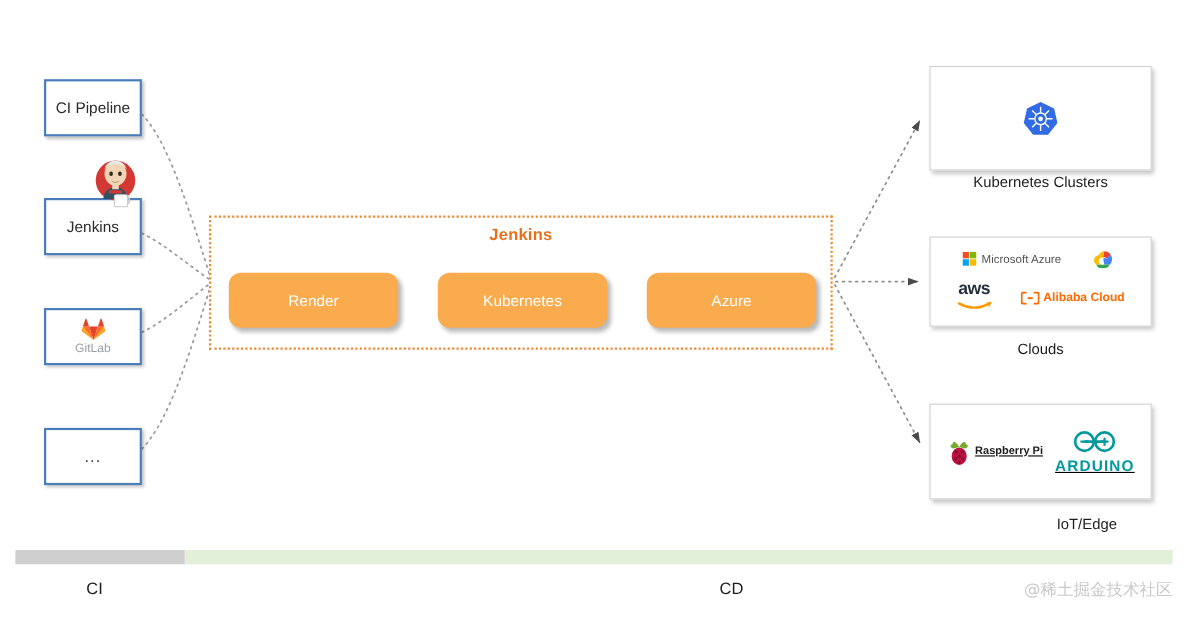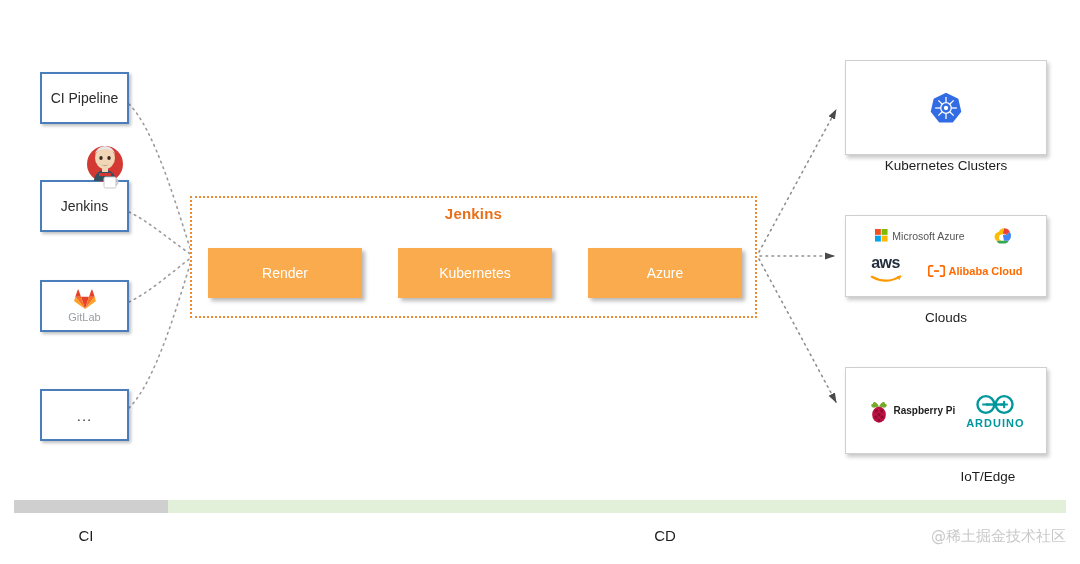--- a/index.html
+++ b/index.html
@@ -49,20 +49,21 @@
     font-size:15px;font-weight:bold;color:#e8701a;
     letter-spacing:.2px;
   }
   .stage-box{
     position:absolute;top:248px;height:50px;
     background:#f9ab4d;
     box-shadow:3px 3px 4px rgba(0,0,0,0.28);
     display:flex;align-items:center;justify-content:center;
     color:#ffffff;font-size:14px;
     box-sizing:border-box;
+    border-radius:11px;
   }
 
   
   #bar-ci{position:absolute;left:14px;top:500px;width:154px;height:13px;background:#cfcfcf;}
   #bar-cd{position:absolute;left:168px;top:500px;width:898px;height:13px;background:#e2efd9;}
   .bar-label{position:absolute;font-size:15px;color:#1d1d1d;top:527px;}
   #watermark{
     position:absolute;right:14px;top:527px;
     font-size:15px;color:#c9c9c9;
     font-family:"DejaVu Sans",sans-serif;
@@ -211,21 +212,21 @@
           <path d="M12.5,1 h3 a2,2 0 0 1 2,2 v7 a2,2 0 0 1 -2,2 h-3" fill="none" stroke="#ff6a00" stroke-width="2"></path>
           <rect x="6.4" y="5.6" width="5.2" height="1.9" fill="#ff6a00"></rect>
         </svg>
         <span class="logo-txt" style="font-size:11px;color:#ff6a00;font-weight:bold;">Alibaba Cloud</span>
       </div>
     </div>
   </div>
   <div class="tgt-label" style="left:845px;top:310px;width:202px;">Clouds</div>
 
   <div class="tgt-box" style="left:845px;top:367px;width:202px;height:87px;">
-    <div class="logo-row" style="gap:11px;">
+    <div class="logo-row" style="gap:11px;text-decoration:underline;">
       <div class="logo-cell" style="gap:2px;">
         <svg width="24" height="26" viewBox="0 0 26 28">
           <path d="M13,9 C10,3 6,3 6.5,6.5 C3.5,6 4,10 7.5,10.5 Z" fill="#75a928"></path>
           <path d="M13,9 C16,3 20,3 19.5,6.5 C22.5,6 22,10 18.5,10.5 Z" fill="#75a928"></path>
           <ellipse cx="13" cy="18" rx="7.4" ry="8.6" fill="#bc1142"></ellipse>
           <g fill="#8c0b31">
             <circle cx="10" cy="14" r="1.7"></circle>
               <circle cx="16" cy="14" r="1.7"></circle>
             <circle cx="13" cy="18" r="1.7"></circle>
               <circle cx="9.6" cy="20.6" r="1.7"></circle>
@@ -239,21 +240,21 @@
         <svg width="42" height="23" viewBox="0 0 46 25">
           <g fill="none" stroke="#00979d" stroke-width="2.6">
             <circle cx="13" cy="12.5" r="9.2"></circle>
             <circle cx="33" cy="12.5" r="9.2"></circle>
             <path d="M13,12.5 h20"></path>
             <path d="M9,12.5 h8" stroke-width="2.2"></path>
             <path d="M29,12.5 h8" stroke-width="2.2"></path>
             <path d="M33,8.5 v8" stroke-width="2.2"></path>
           </g>
         </svg>
-        <div style="font-size:11px;font-weight:bold;color:#00979d;letter-spacing:1px;margin-top:-3px;">ARDUINO</div>
+        <div style="font-size:14px;font-weight:bold;color:#00979d;letter-spacing:1px;margin-top:-3px;">ARDUINO</div>
       </div>
     </div>
   </div>
   <div class="tgt-label" style="left:887px;top:469px;width:202px;">IoT/Edge</div>
 
   <div id="bar-ci"></div>
   <div id="bar-cd"></div>
   <div class="bar-label" style="left:0;width:172px;text-align:center;">CI</div>
   <div class="bar-label" style="left:168px;width:994px;text-align:center;">CD</div>
   <div id="watermark">@稀土掘金技术社区</div>

